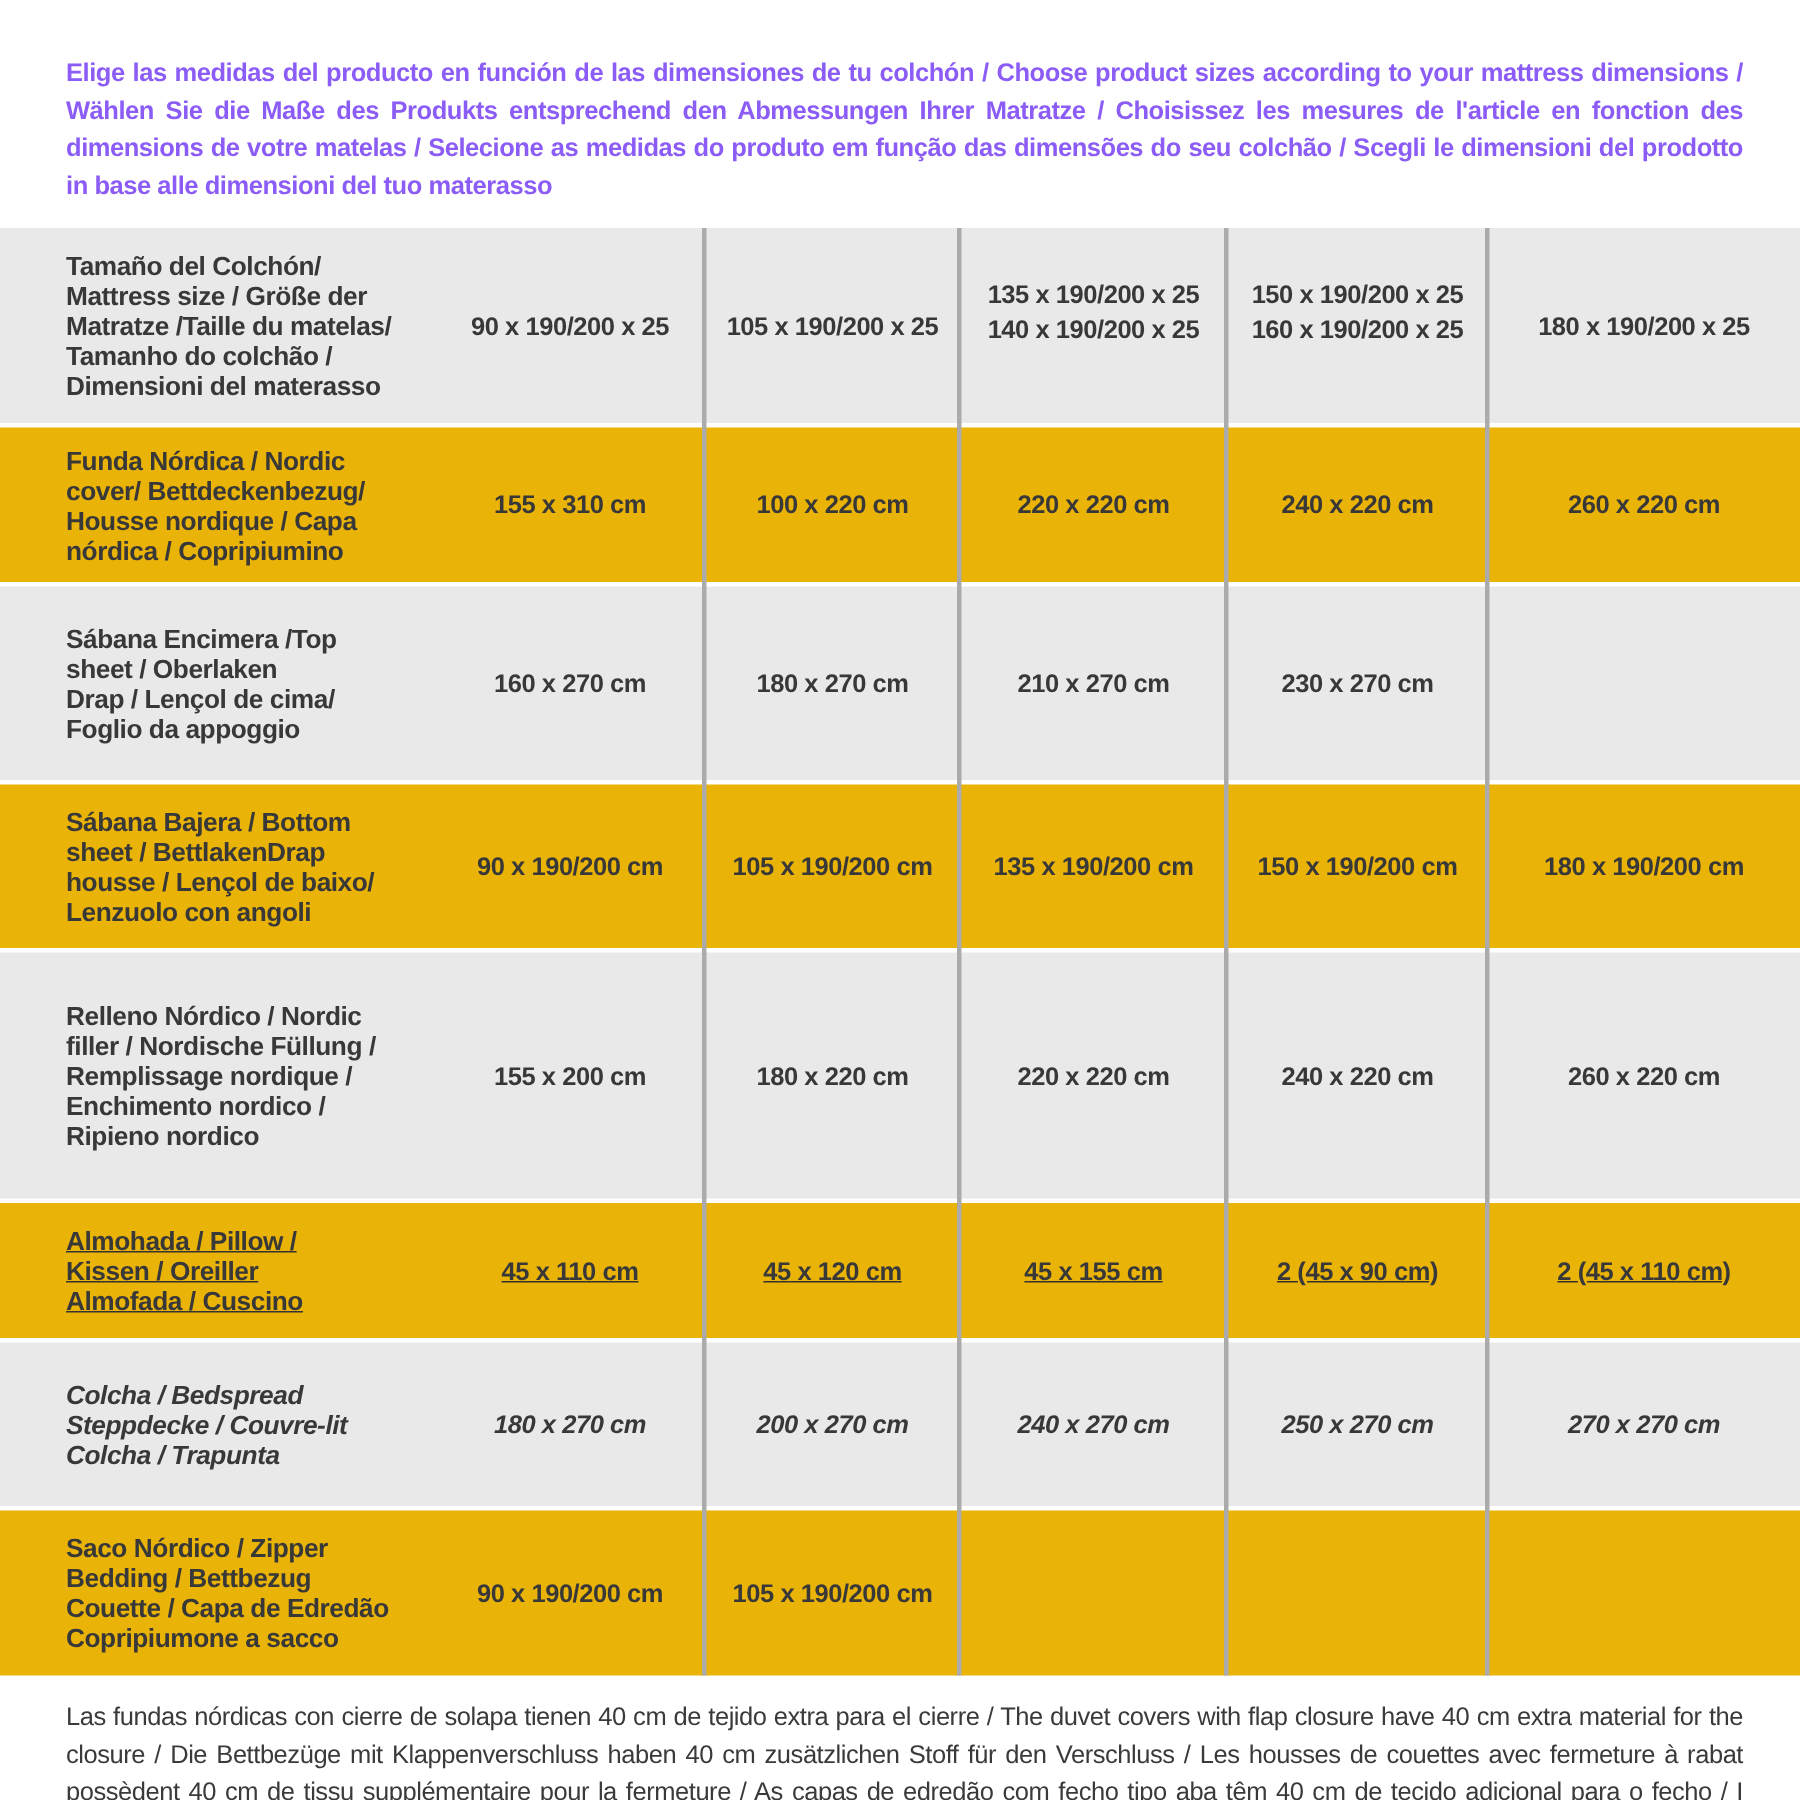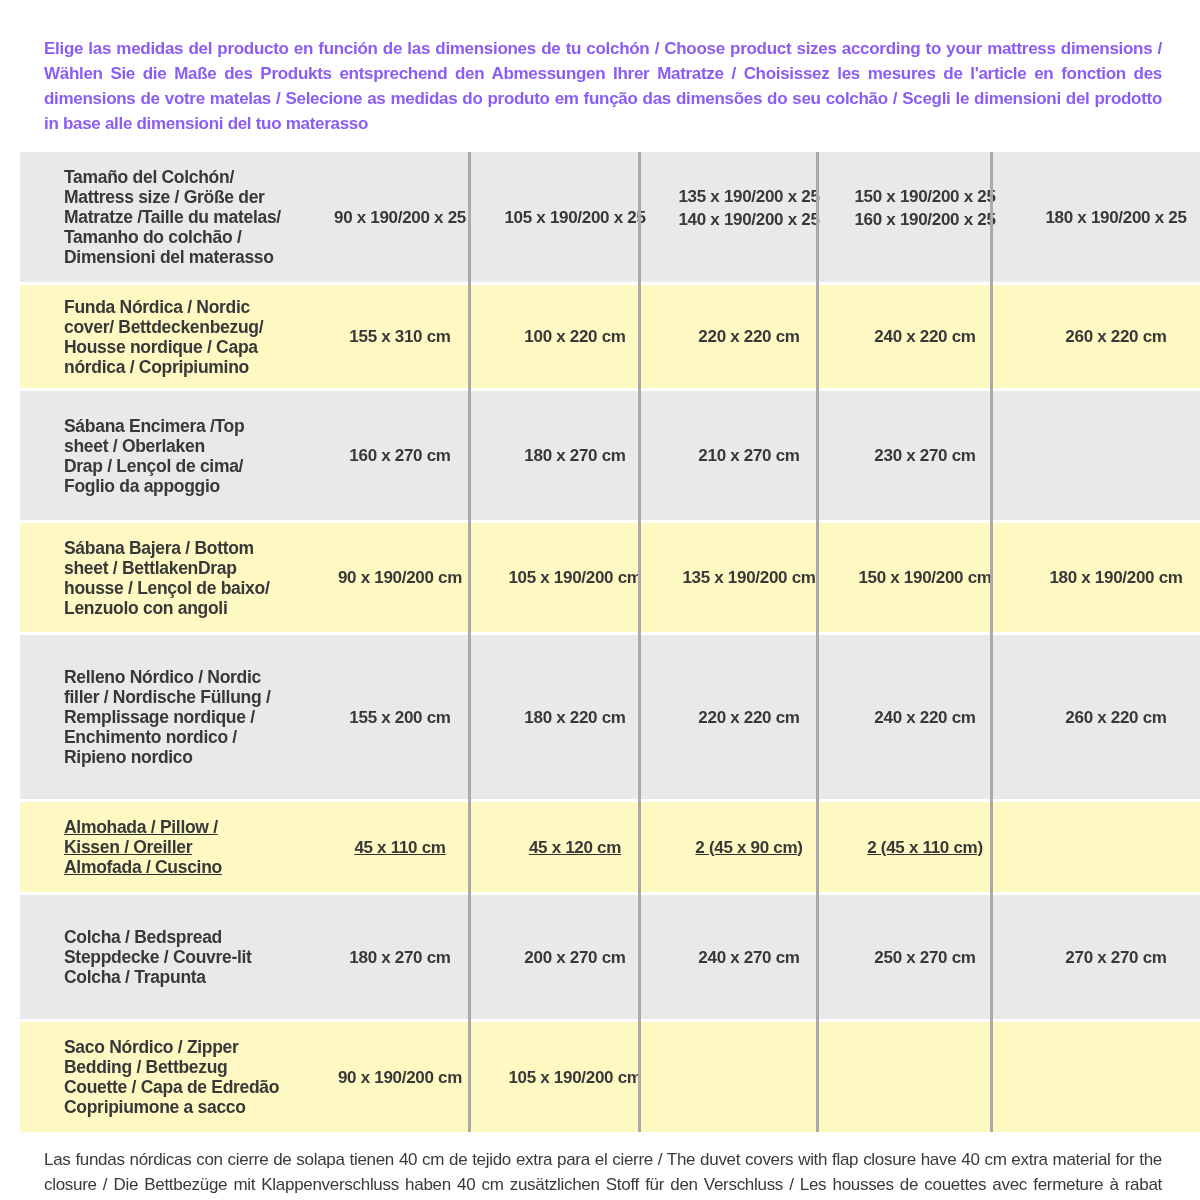--- a/index.html
+++ b/index.html
@@ -15,36 +15,35 @@
     line-height: 25px;
     font-weight: 700;
     letter-spacing: -0.3px;
     text-align: justify;
     color: #8b5cf6;
   }
   .table-wrap {
     position: relative;
     margin-top: 16px;
     width: 1200px;
-    padding-left: 20px;
   }
   .row {
     display: grid;
     grid-template-columns: 290px 180px 170px 178px 174px 208px;
     margin-bottom: 3px;
   }
   .row.gray { background: #e9e9e9; }
-  .row.white { background: #fef9c3; }
+  .row.white { background: #eab308; }
   .r0 { height: 130px; }
   .r1 { height: 103px; }
   .r2 { height: 129px; }
   .r3 { height: 109px; }
   .r4 { height: 164px; }
   .r5 { height: 90px; text-decoration: underline; }
-  .r6 { height: 124px; }
+  .r6 { height: 109px; font-style: italic; }
   .r7 { height: 110px; margin-bottom: 0; }
   .cell {
     display: flex;
     align-items: center;
     white-space: pre-line;
     font-weight: 700;
     letter-spacing: -0.3px;
     color: #383838;
   }
   .cell.label {
@@ -151,20 +150,21 @@
     <div class="cell val">240 x 220 cm</div>
     <div class="cell val">260 x 220 cm</div>
   </div>
 
   <div class="row white r5">
     <div class="cell label">Almohada  / Pillow /
 Kissen / Oreiller
 Almofada / Cuscino</div>
     <div class="cell val">45 x 110 cm</div>
     <div class="cell val">45 x 120 cm</div>
+    <div class="cell val">45 x 155 cm</div>
     <div class="cell val">2 (45 x 90 cm)</div>
     <div class="cell val">2 (45 x 110 cm)</div>
   </div>
 
   <div class="row gray r6">
     <div class="cell label">Colcha / Bedspread
 Steppdecke / Couvre-lit
 Colcha / Trapunta</div>
     <div class="cell val">180 x 270 cm</div>
     <div class="cell val">200 x 270 cm</div>

